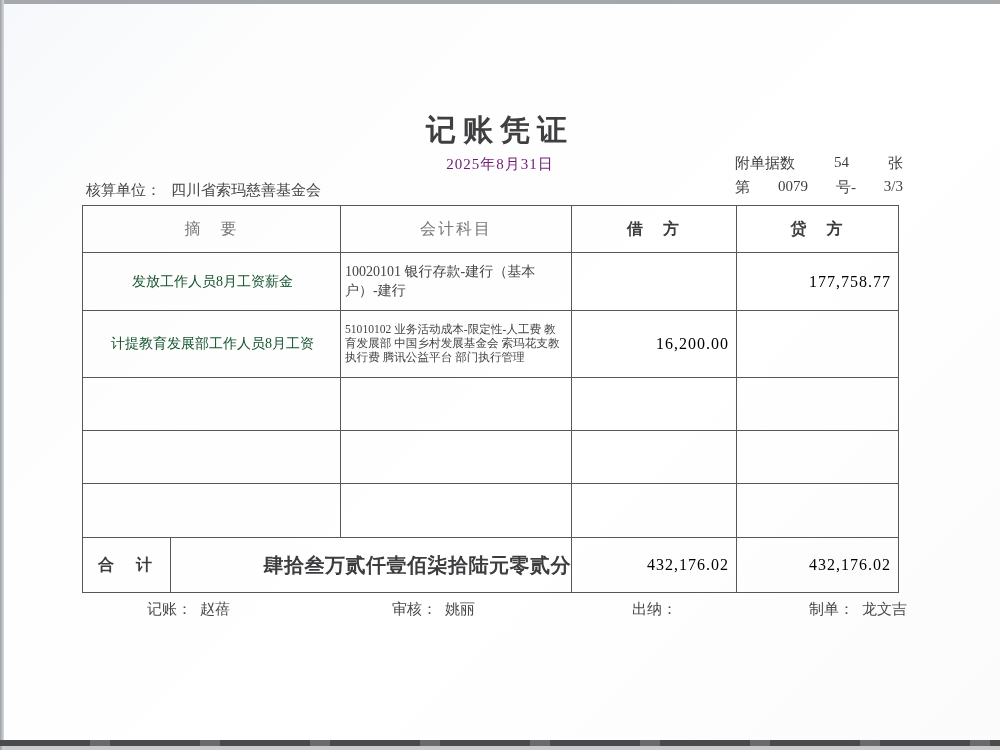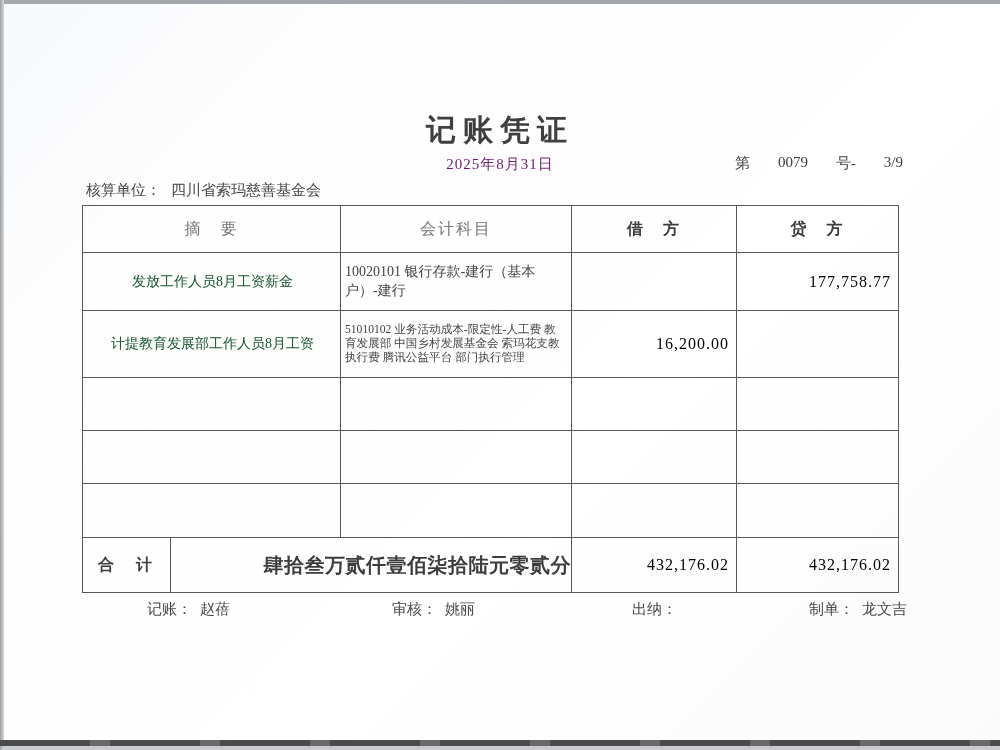--- a/index.html
+++ b/index.html
@@ -71,24 +71,29 @@
 
 <div class="paper"></div>
 <div class="scan-edge-top"></div>
 <div class="scan-edge-left"></div>
 
 <div class="title">记账凭证</div>
 <div class="date-line">2025年8月31日</div>
 
 <div class="ref-block">
   <div class="ref-row">
+    <span>附单据数</span>
+    <span>54</span>
+    <span>张</span>
+  </div>
+  <div class="ref-row">
     <span>第</span>
     <span>0079</span>
     <span>号-</span>
-    <span>3/9</span>
+    <span>3/3</span>
   </div>
 </div>
 
 <div class="unit-line">
   <span class="lbl">核算单位：</span><span>四川省索玛慈善基金会</span>
 </div>
 
 <table class="voucher">
   <colgroup>
     <col style="width:88px">

